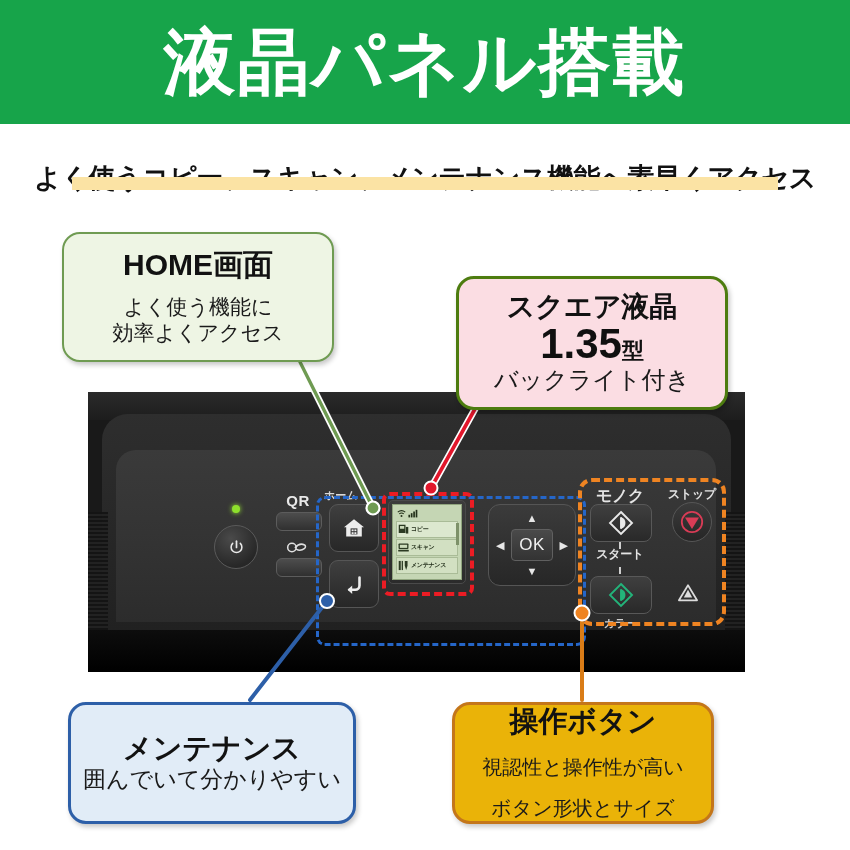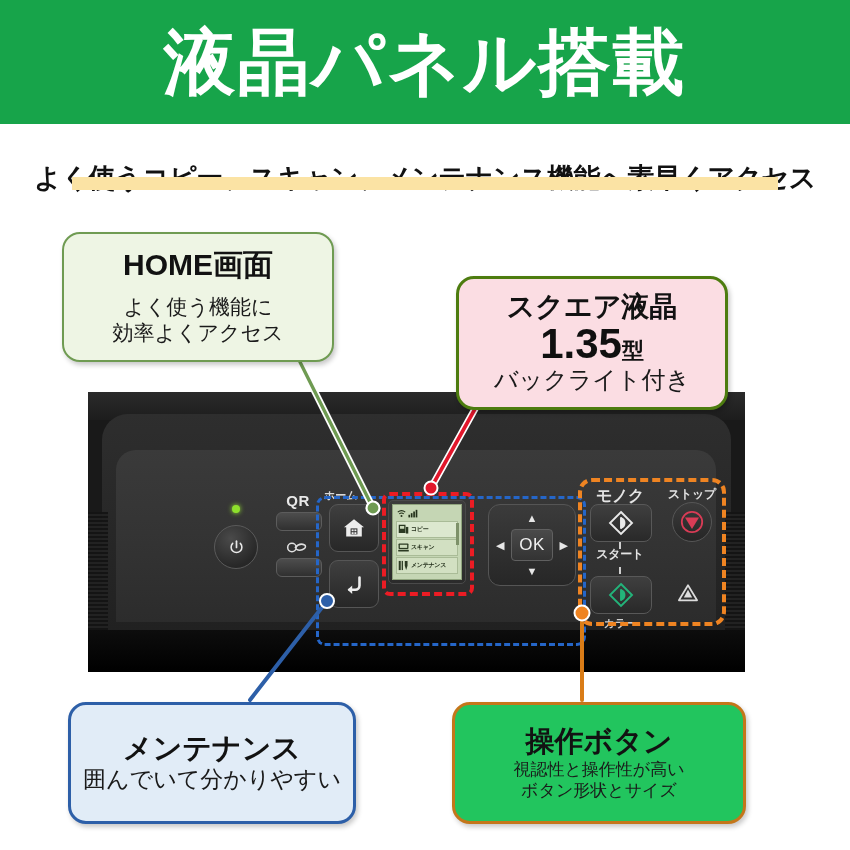--- a/index.html
+++ b/index.html
@@ -277,25 +277,25 @@
   .cb-lcd .b-line{font-size:24px;}
 
   .cb-group{
     left:68px;top:702px;width:288px;height:122px;
     background:#e1ecf7;border:3px solid #2d5fa8;
   }
   .cb-group .b-title{font-size:29px;margin-bottom:1px;}
   .cb-group .b-line{font-size:23px;}
 
   .cb-btn{
-    left:452px;top:702px;width:294px;height:122px;
-    background:#22c55e;border:3px solid #c4761a;
+    left:452px;top:702px;width:262px;height:122px;
+    background:#eab308;border:3px solid #c4761a;justify-content:space-between;
   }
   .cb-btn .b-title{font-size:29px;margin-bottom:1px;}
-  .cb-btn .b-line{font-size:17px;}
+  .cb-btn .b-line{font-size:20px;}
 
   
   #connectors{position:absolute;left:0;top:0;width:850px;height:850px;pointer-events:none;}
 </style>
 </head>
 <body>
 
 <div id="stage">
 
   <div class="banner">

